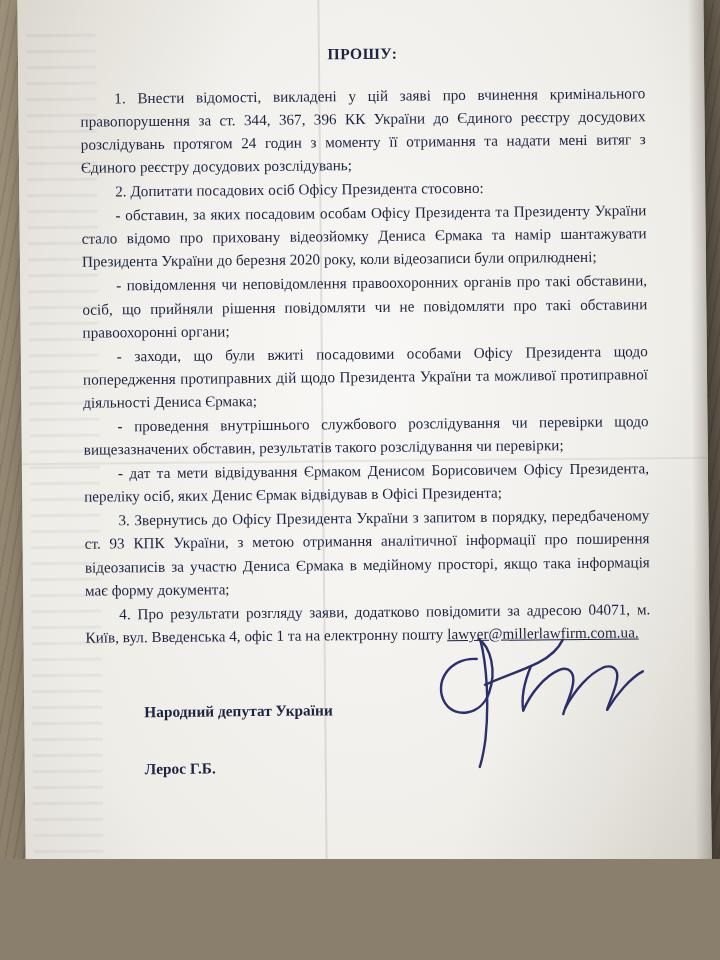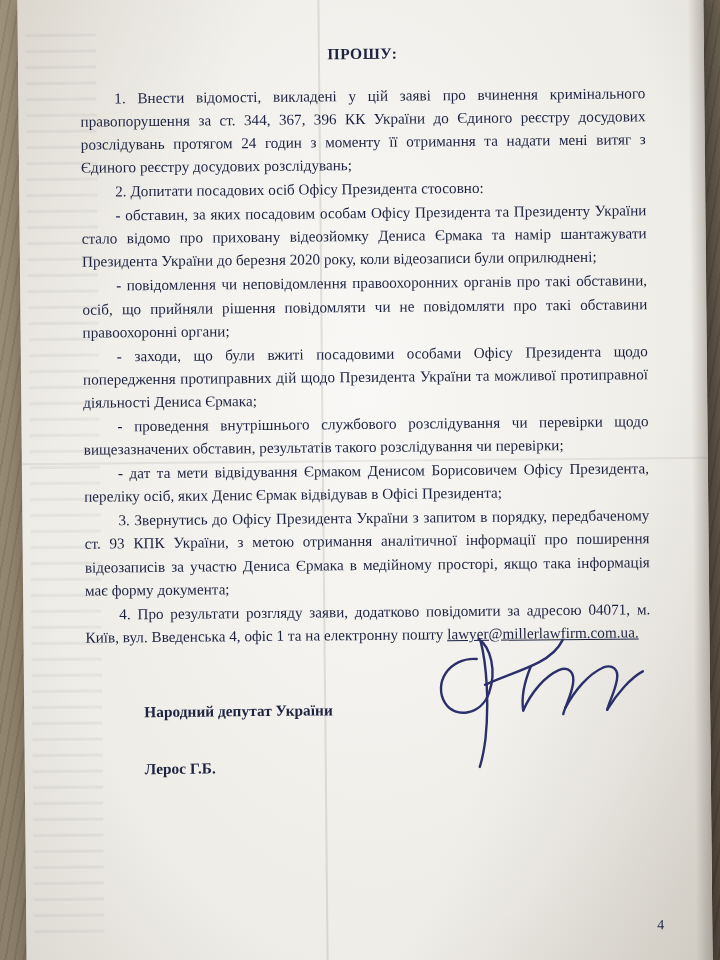--- a/index.html
+++ b/index.html
@@ -10,21 +10,21 @@
     width: 720px;
     height: 960px;
     overflow: hidden;
     background: #8a7f6d;
     font-family: "Liberation Serif", serif;
   }
 
   .scene {
     position: relative;
     width: 720px;
-    height: 960px;
+    height: 859px;
     background:
       linear-gradient(105deg, #9c8f78 0%, #8d8069 20%, #7d7060 45%, #6f6354 70%, #5d5244 100%);
     overflow: hidden;
   }
 
   
   .desk-grain {
     position: absolute;
     inset: 0;
     background:

